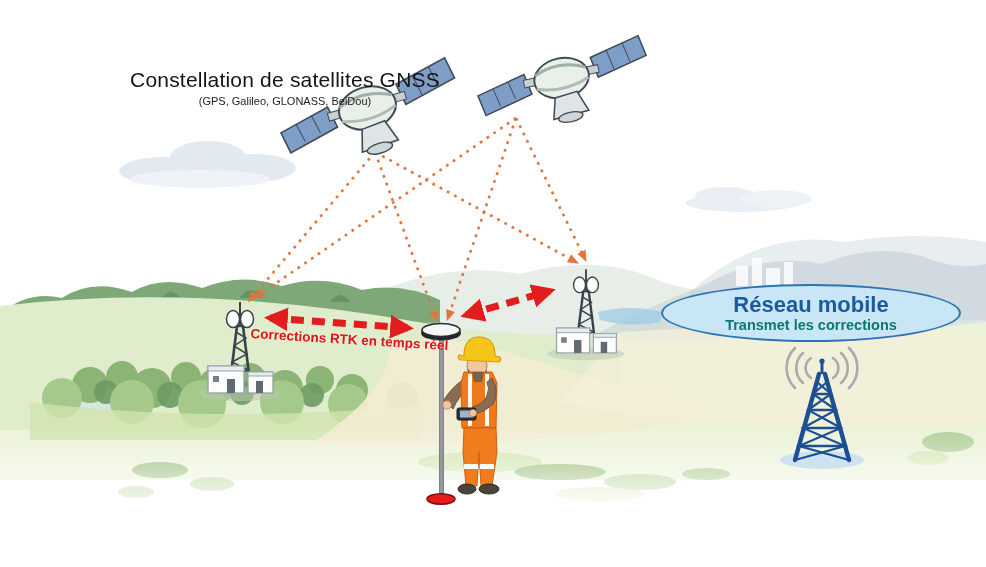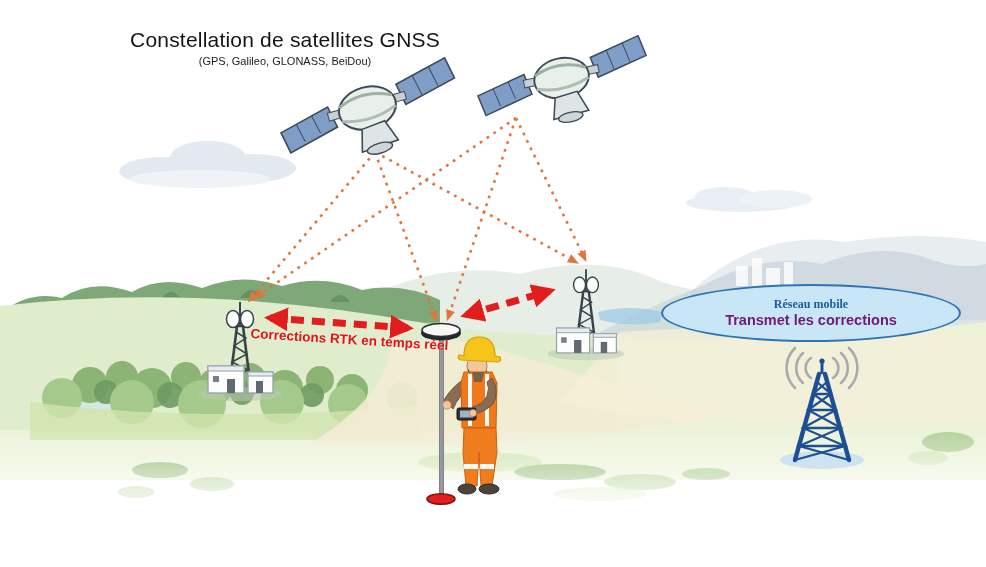--- a/index.html
+++ b/index.html
@@ -5,36 +5,36 @@
   html,body{margin:0;padding:0;background:#fff;}
   .scene{
     position:relative;width:986px;height:567px;overflow:hidden;
     background:#ffffff;font-family:"Liberation Sans",sans-serif;
   }
   .scene svg{position:absolute;left:0;top:0;}
   .title-block{
     position:absolute;left:80px;top:28px;width:410px;text-align:center;
     color:#161616;pointer-events:none;
   }
-  .title-block .t1{font-size:21px;letter-spacing:.2px;color:#141414;}
+  .title-block .t1{font-size:21px;letter-spacing:.2px;color:#141414;margin-top:40px;}
   .title-block .t2{font-size:11px;margin-top:3px;color:#1c1c1c;}
   .rtk-label{
     position:absolute;left:251px;top:326px;width:220px;
     font-size:13.5px;font-weight:bold;color:#e01414;
     transform:rotate(3.5deg);transform-origin:left top;
     text-shadow:0 0 2px rgba(255,255,255,.6);
   }
   .bubble{
     position:absolute;left:661px;top:284px;width:296px;height:54px;
     background:#c8e6f6;border:2.5px solid #2e74b5;border-radius:50%;
     display:flex;flex-direction:column;align-items:center;justify-content:center;
     line-height:1.15;
   }
-  .bubble .b1{font-size:12px;font-weight:bold;color:#1b5a9e;font-family:Liberation Serif, serif;}
-  .bubble .b2{font-size:14.5px;font-weight:bold;color:#701a75;}
+  .bubble .b1{font-size:22px;font-weight:bold;color:#1b5a9e;}
+  .bubble .b2{font-size:14.5px;font-weight:bold;color:#0f766e;}
 </style>
 </head>
 <body>
 
 <div class="scene">
 
 <svg width="986" height="567" viewBox="0 0 986 567">
   <defs>
     <marker id="redArrow" viewBox="0 0 10 10" refX="7.5" refY="5" markerWidth="3.4" markerHeight="3.4" orient="auto-start-reverse">
       <path d="M0,0 L10,5 L0,10 Z" fill="#e11d1d"></path>

